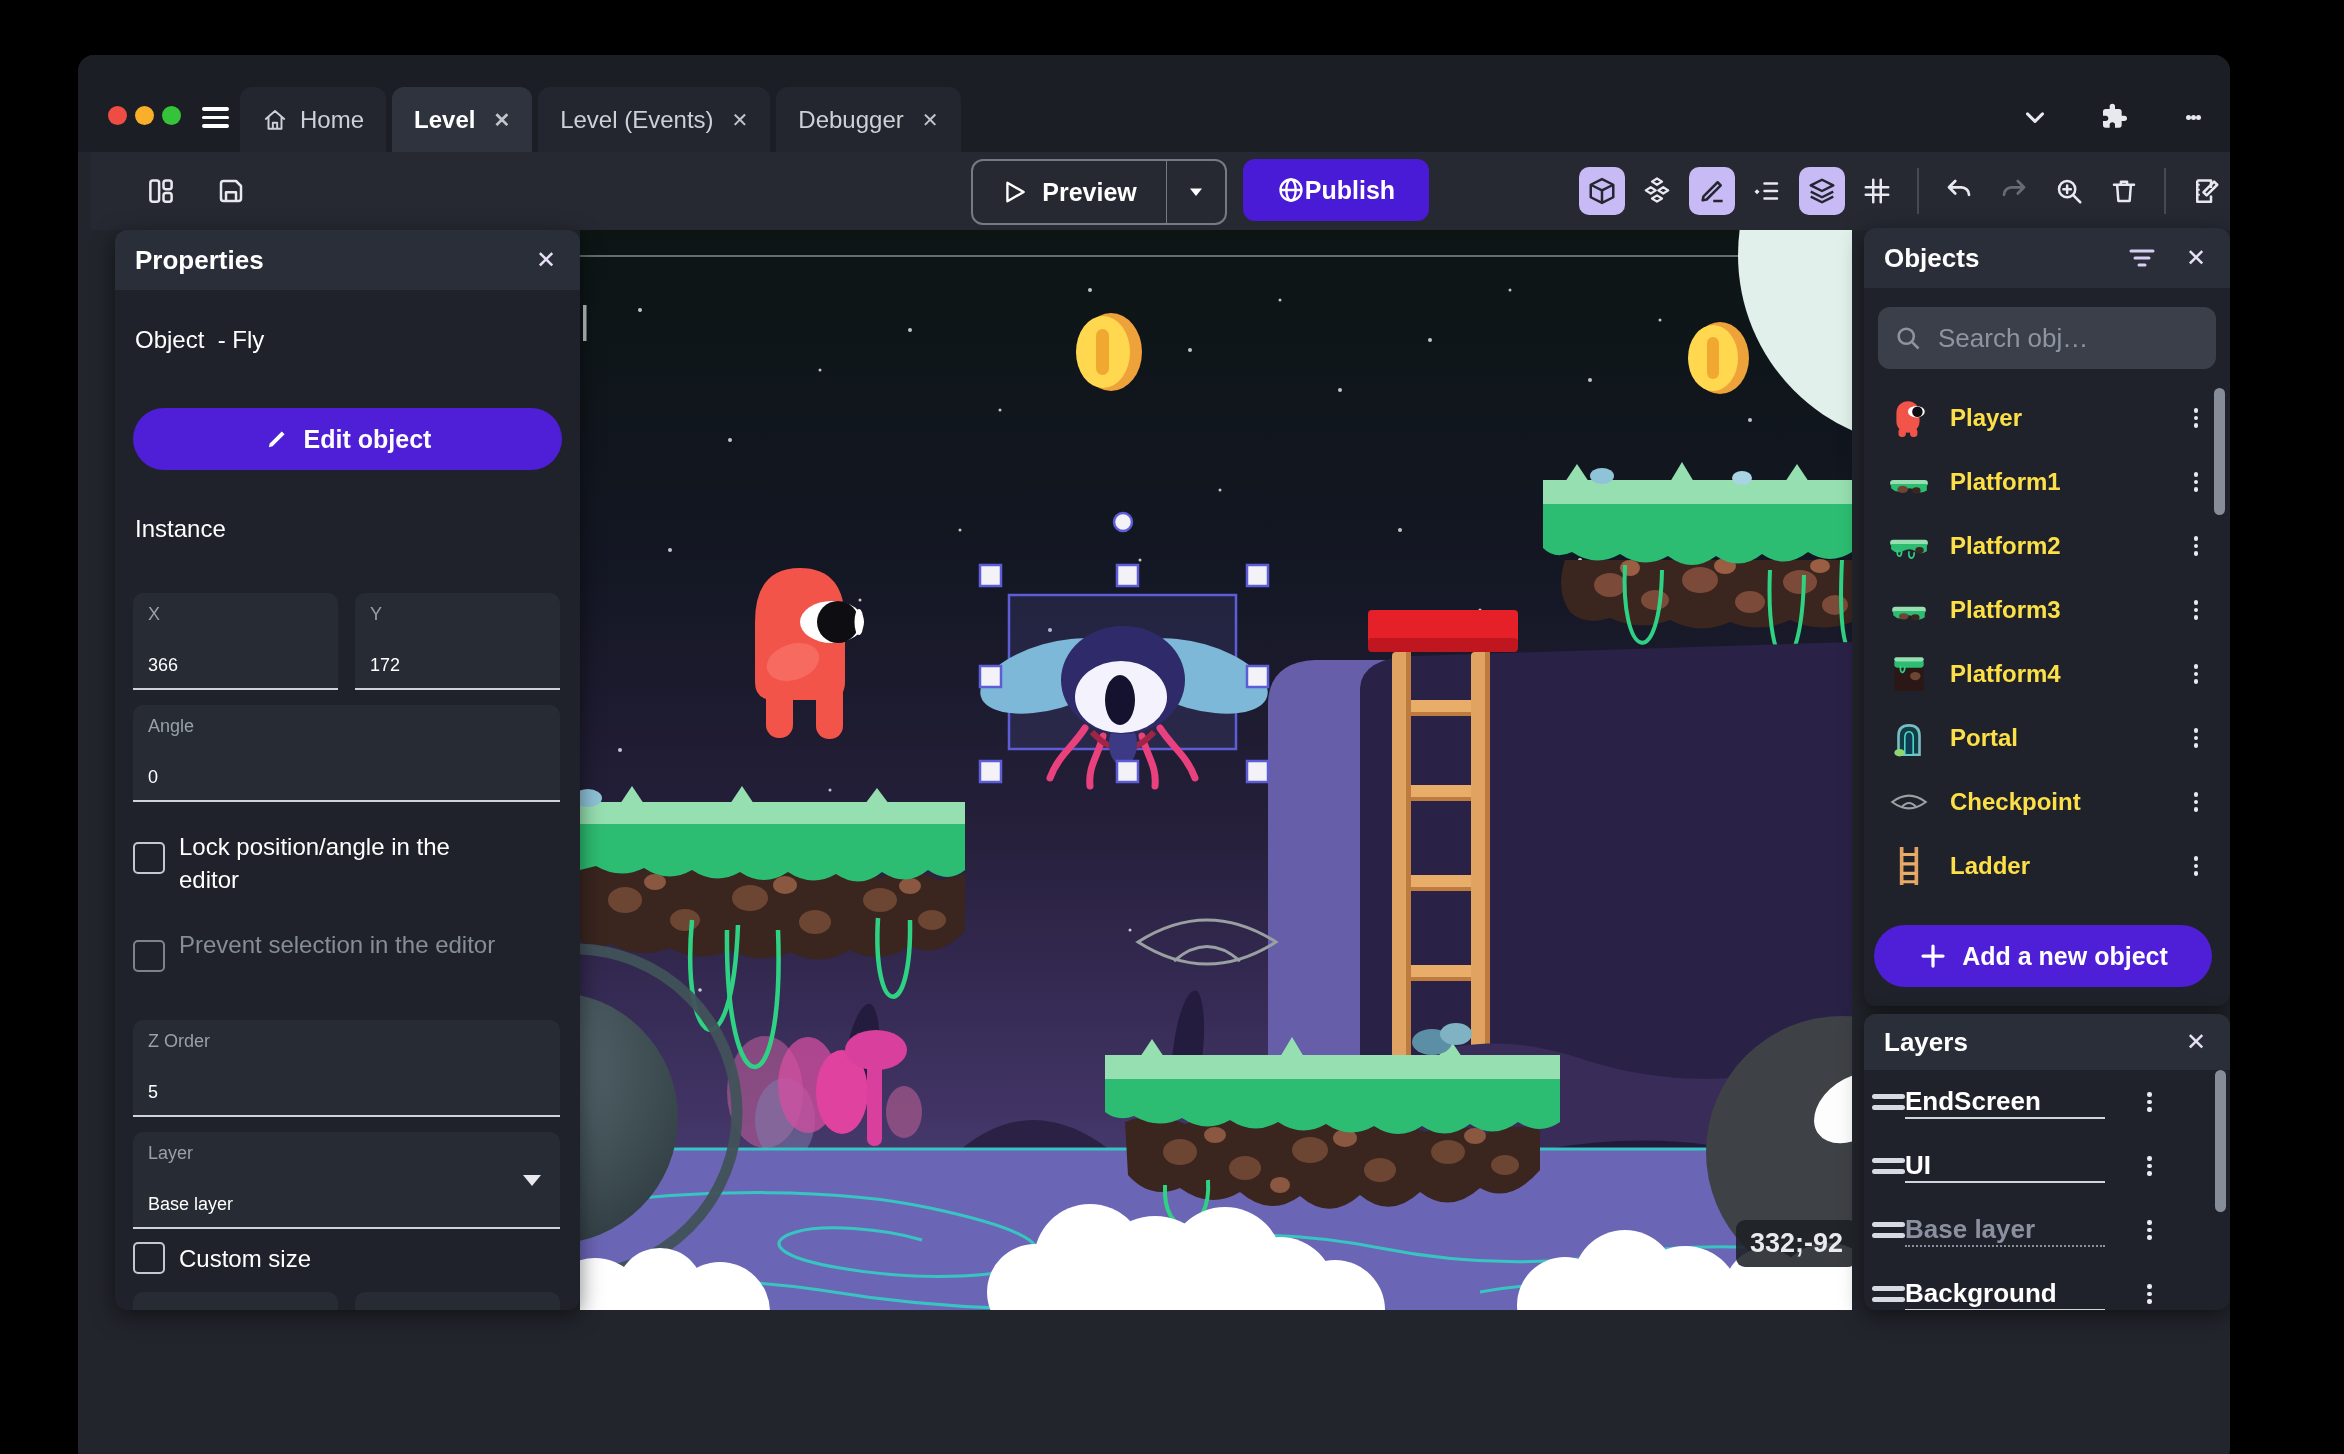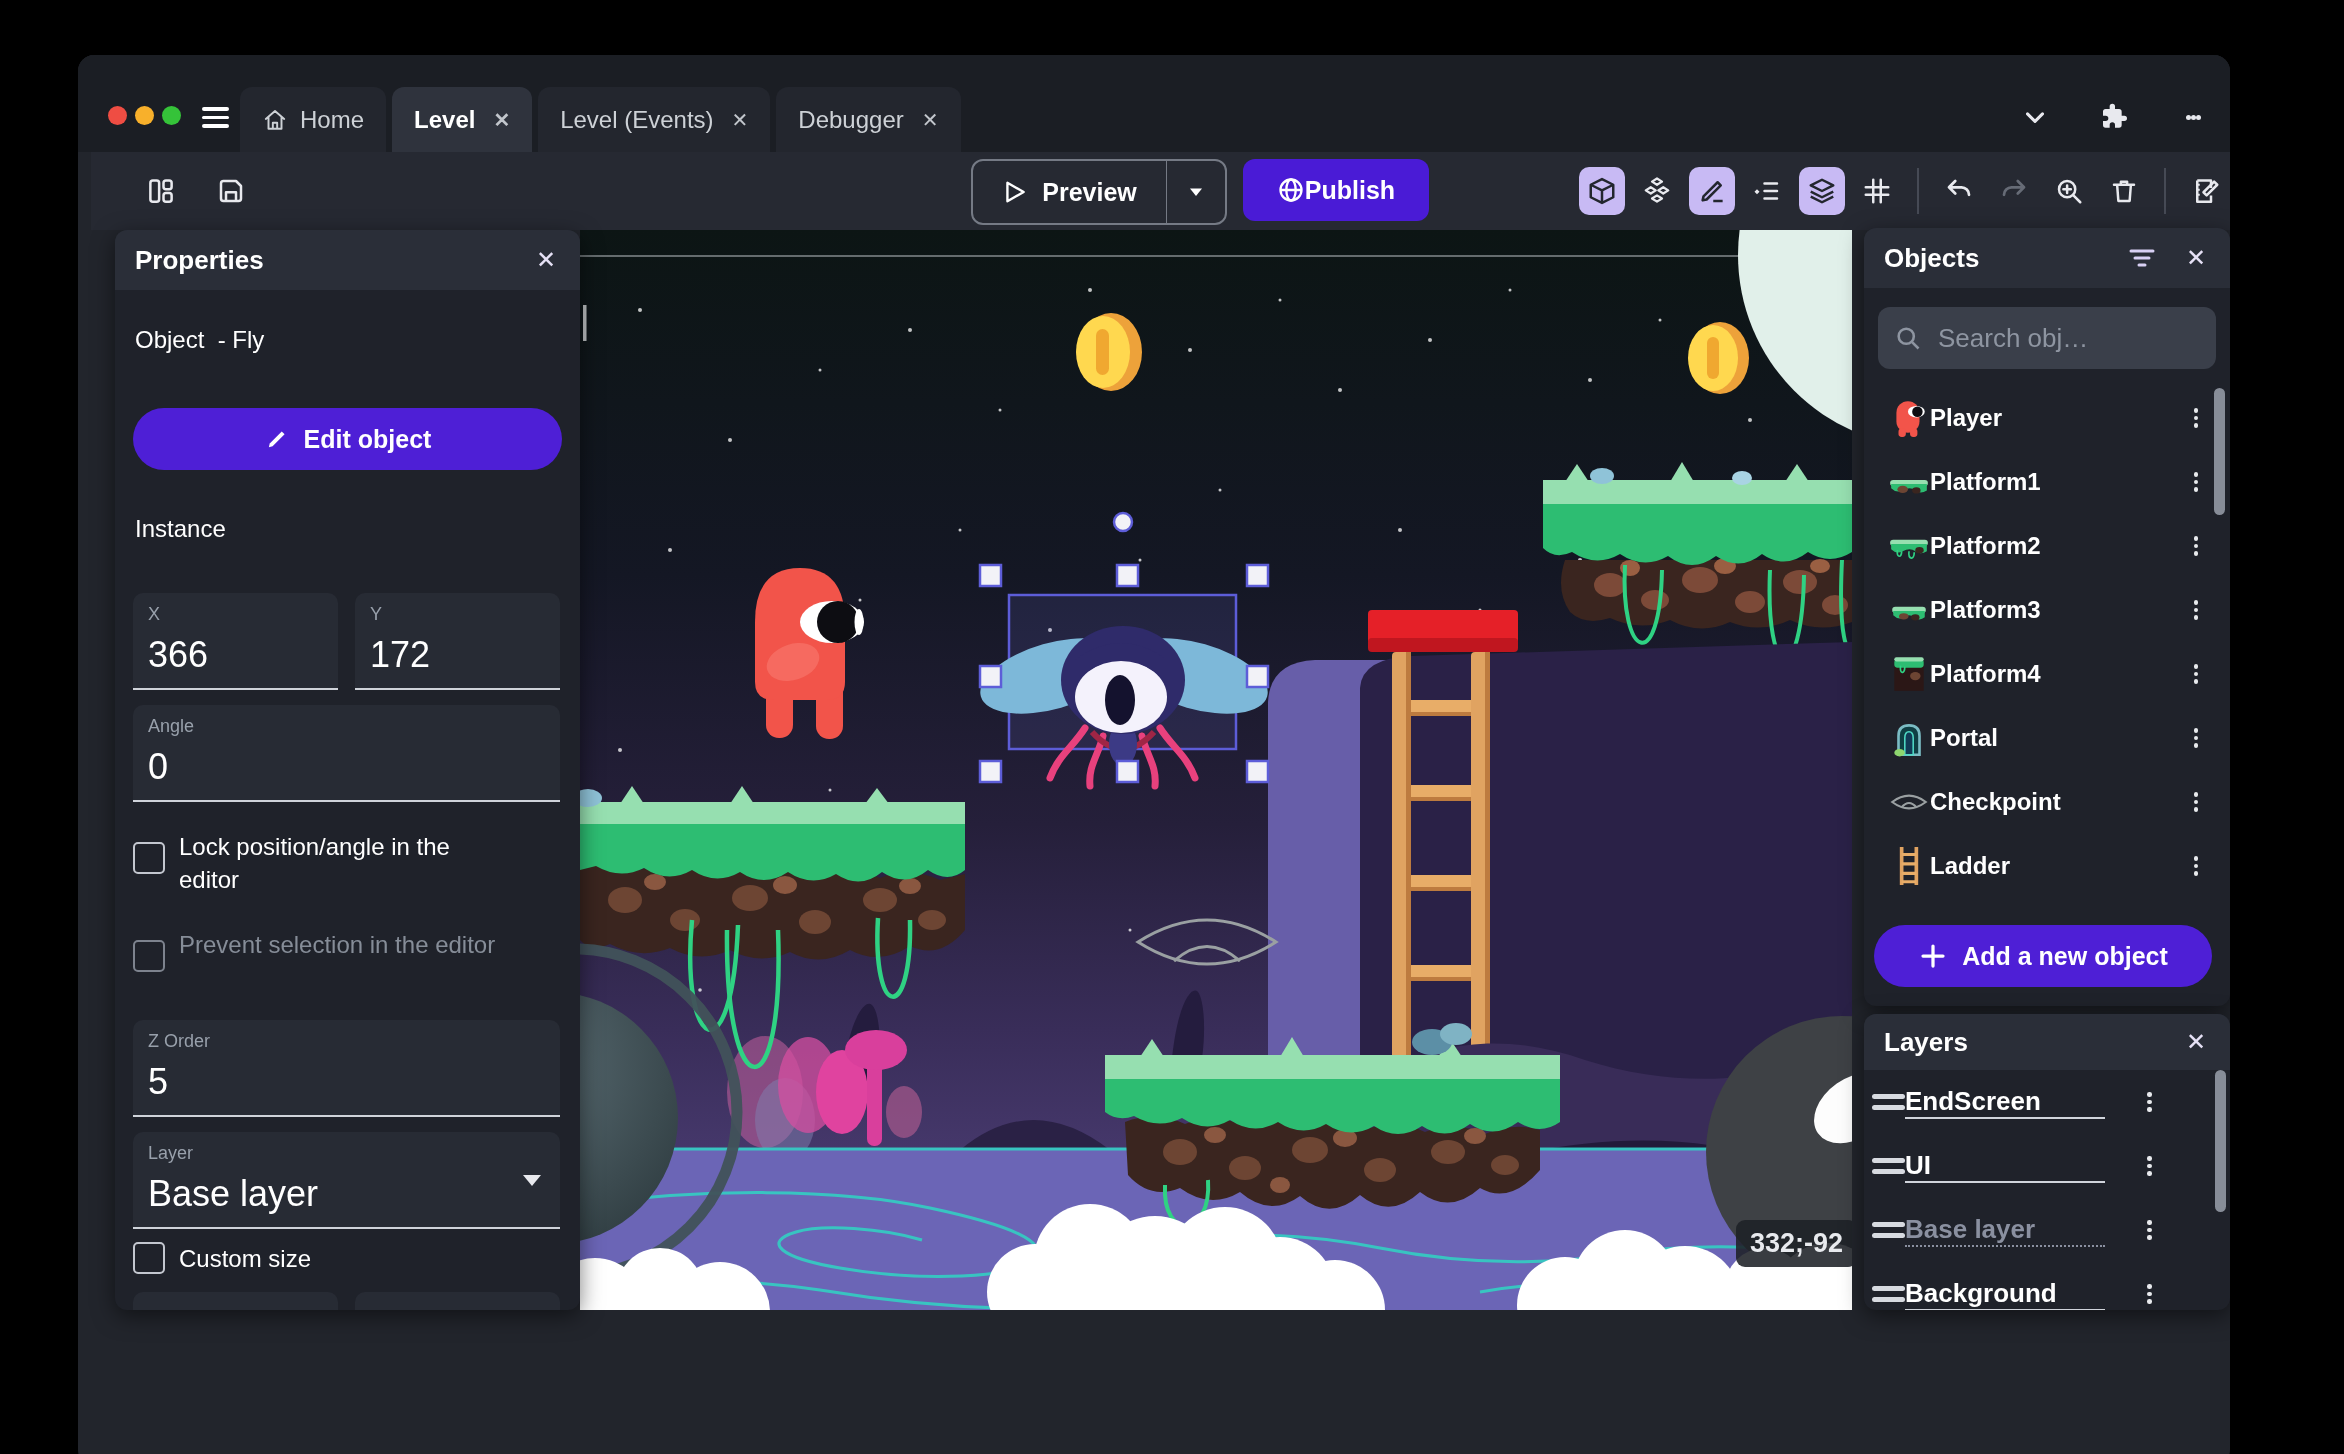--- a/index.html
+++ b/index.html
@@ -29,34 +29,34 @@
   
   .panel{background:#1f222a;border-radius:12px;box-shadow:0 6px 22px rgba(0,0,0,.5);overflow:hidden;}
   .panel-head{height:60px;background:#2a2e38;display:flex;align-items:center;padding:0 20px;}
   .panel-title{font-size:26px;font-weight:700;color:#fff;flex:1;}
   .closex2{color:#e6e1f6;font-size:24px;padding:4px;}
   
   #props{left:37px;top:175px;width:465px;height:1080px;}
   .p-sec{color:#fff;font-size:24px;}
   .field{background:#272b34;border-radius:10px 10px 0 0;border-bottom:2px solid #cfd3da;position:absolute;}
   .field .flabel{position:absolute;left:15px;top:11px;font-size:18px;color:#98a0ab;}
-  .field .fvalue{position:absolute;left:15px;bottom:12px;font-size:36px;color:#fff;}
+  .field .fvalue{position:absolute;left:15px;bottom:12px;font-size:18px;color:#fff;}
   .cbox{position:absolute;width:28px;height:28px;border:2.5px solid #c3c7cf;border-radius:5px;}
   .cbox.dim{border-color:#7d838e;}
   .cblabel{position:absolute;font-size:24px;color:#fff;line-height:1.38;}
   .cblabel.dim{color:#868d98;}
   .pill{background:#4e1fd6;border-radius:32px;display:flex;align-items:center;justify-content:center;gap:14px;color:#fff;font-weight:700;font-size:25px;}
   
   #objects{left:1786px;top:173px;width:366px;height:778px;}
   #obj-search{position:absolute;left:14px;top:79px;width:322px;height:62px;background:#3a3f4a;border-radius:12px;display:flex;align-items:center;padding:0 0 0 16px;}
   #obj-search input{background:transparent;border:none;outline:none;color:#dfe2e8;font-size:26px;width:230px;margin-left:14px;font-family:"Liberation Sans",sans-serif;}
   #obj-search input::placeholder{color:#8e95a1;}
   .obj-row{position:absolute;left:0;width:100%;height:64px;display:flex;align-items:center;}
   .obj-thumb{width:42px;height:42px;margin-left:24px;display:flex;align-items:center;justify-content:center;}
-  .obj-label{font-size:24px;font-weight:700;color:#ffffff;flex:1;}
+  .obj-label{margin-left:20px;font-size:24px;font-weight:700;color:#fde047;flex:1;}
   .row-kebab{margin-right:32px;}
   .row-kebab i{display:block;width:4.5px;height:4.5px;background:#e8eaed;border-radius:50%;margin:3px 0;}
   .scrollthumb{position:absolute;width:11px;background:#878d98;border-radius:6px;}
   
   #layers{left:1786px;top:959px;width:366px;height:296px;}
   .layer-row{position:absolute;left:0;width:100%;height:64px;display:flex;align-items:center;}
   .drag i{display:block;width:33px;height:5px;background:#d7dae0;border-radius:3px;margin:6px 0;}
   .lname{width:200px;font-size:26px;font-weight:700;color:#fff;border-bottom:2px solid #d0d4db;padding-bottom:0;}
   .lname.dim{color:#8a90a0;border-bottom:2px dotted #8a90a0;}
   

